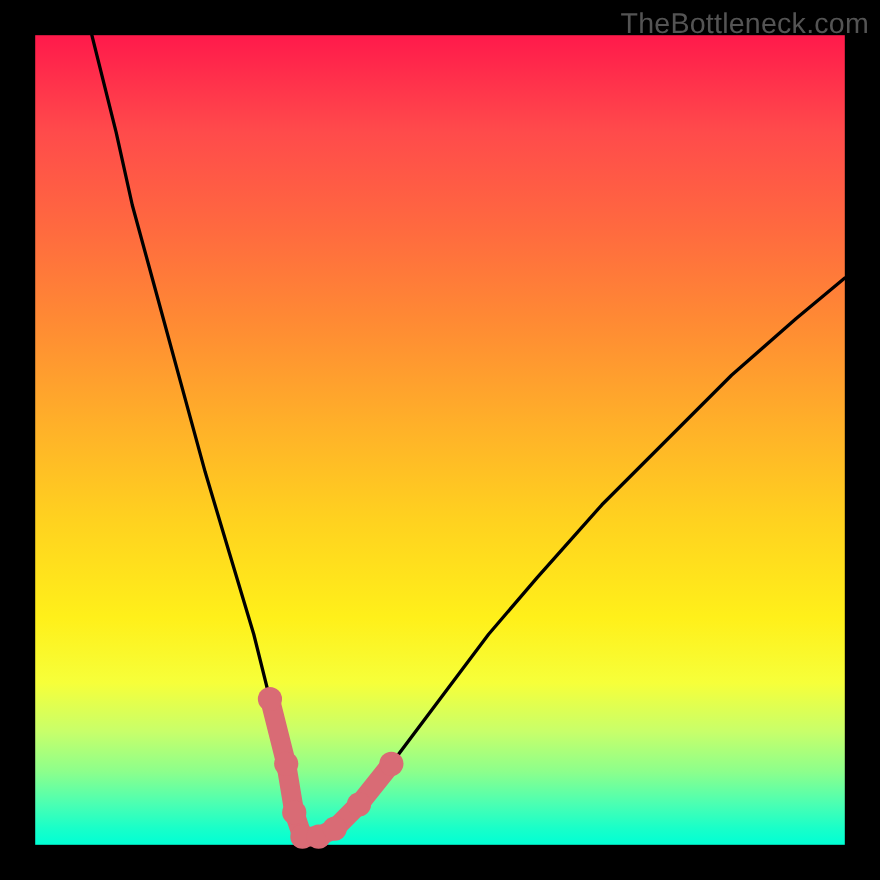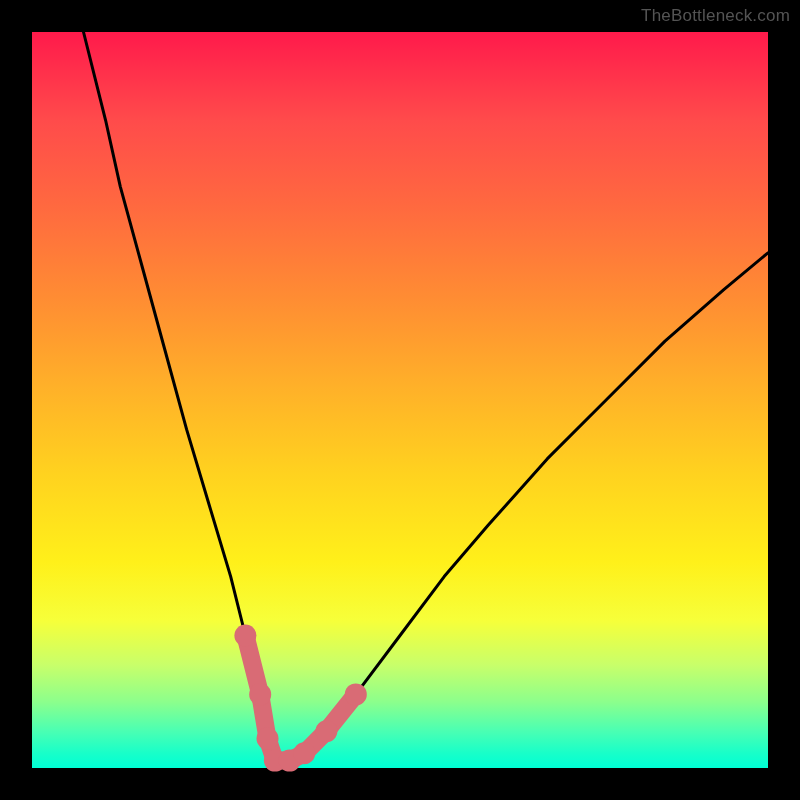--- a/index.html
+++ b/index.html
@@ -39,21 +39,21 @@
       #4affb3 95%,
       #18ffc9 98%,
       #00ffd5 100%
     );
   }
   .watermark {
     position: absolute;
     top: 6px;
     right: 10px;
     color: #545454;
-    font-size: 17px;
+    font-size: 26px;
     font-weight: 400;
     letter-spacing: 0.2px;
     z-index: 5;
   }
   svg.curve {
     position: absolute;
     left: 0;
     top: 0;
     width: 736px;
     height: 736px;

